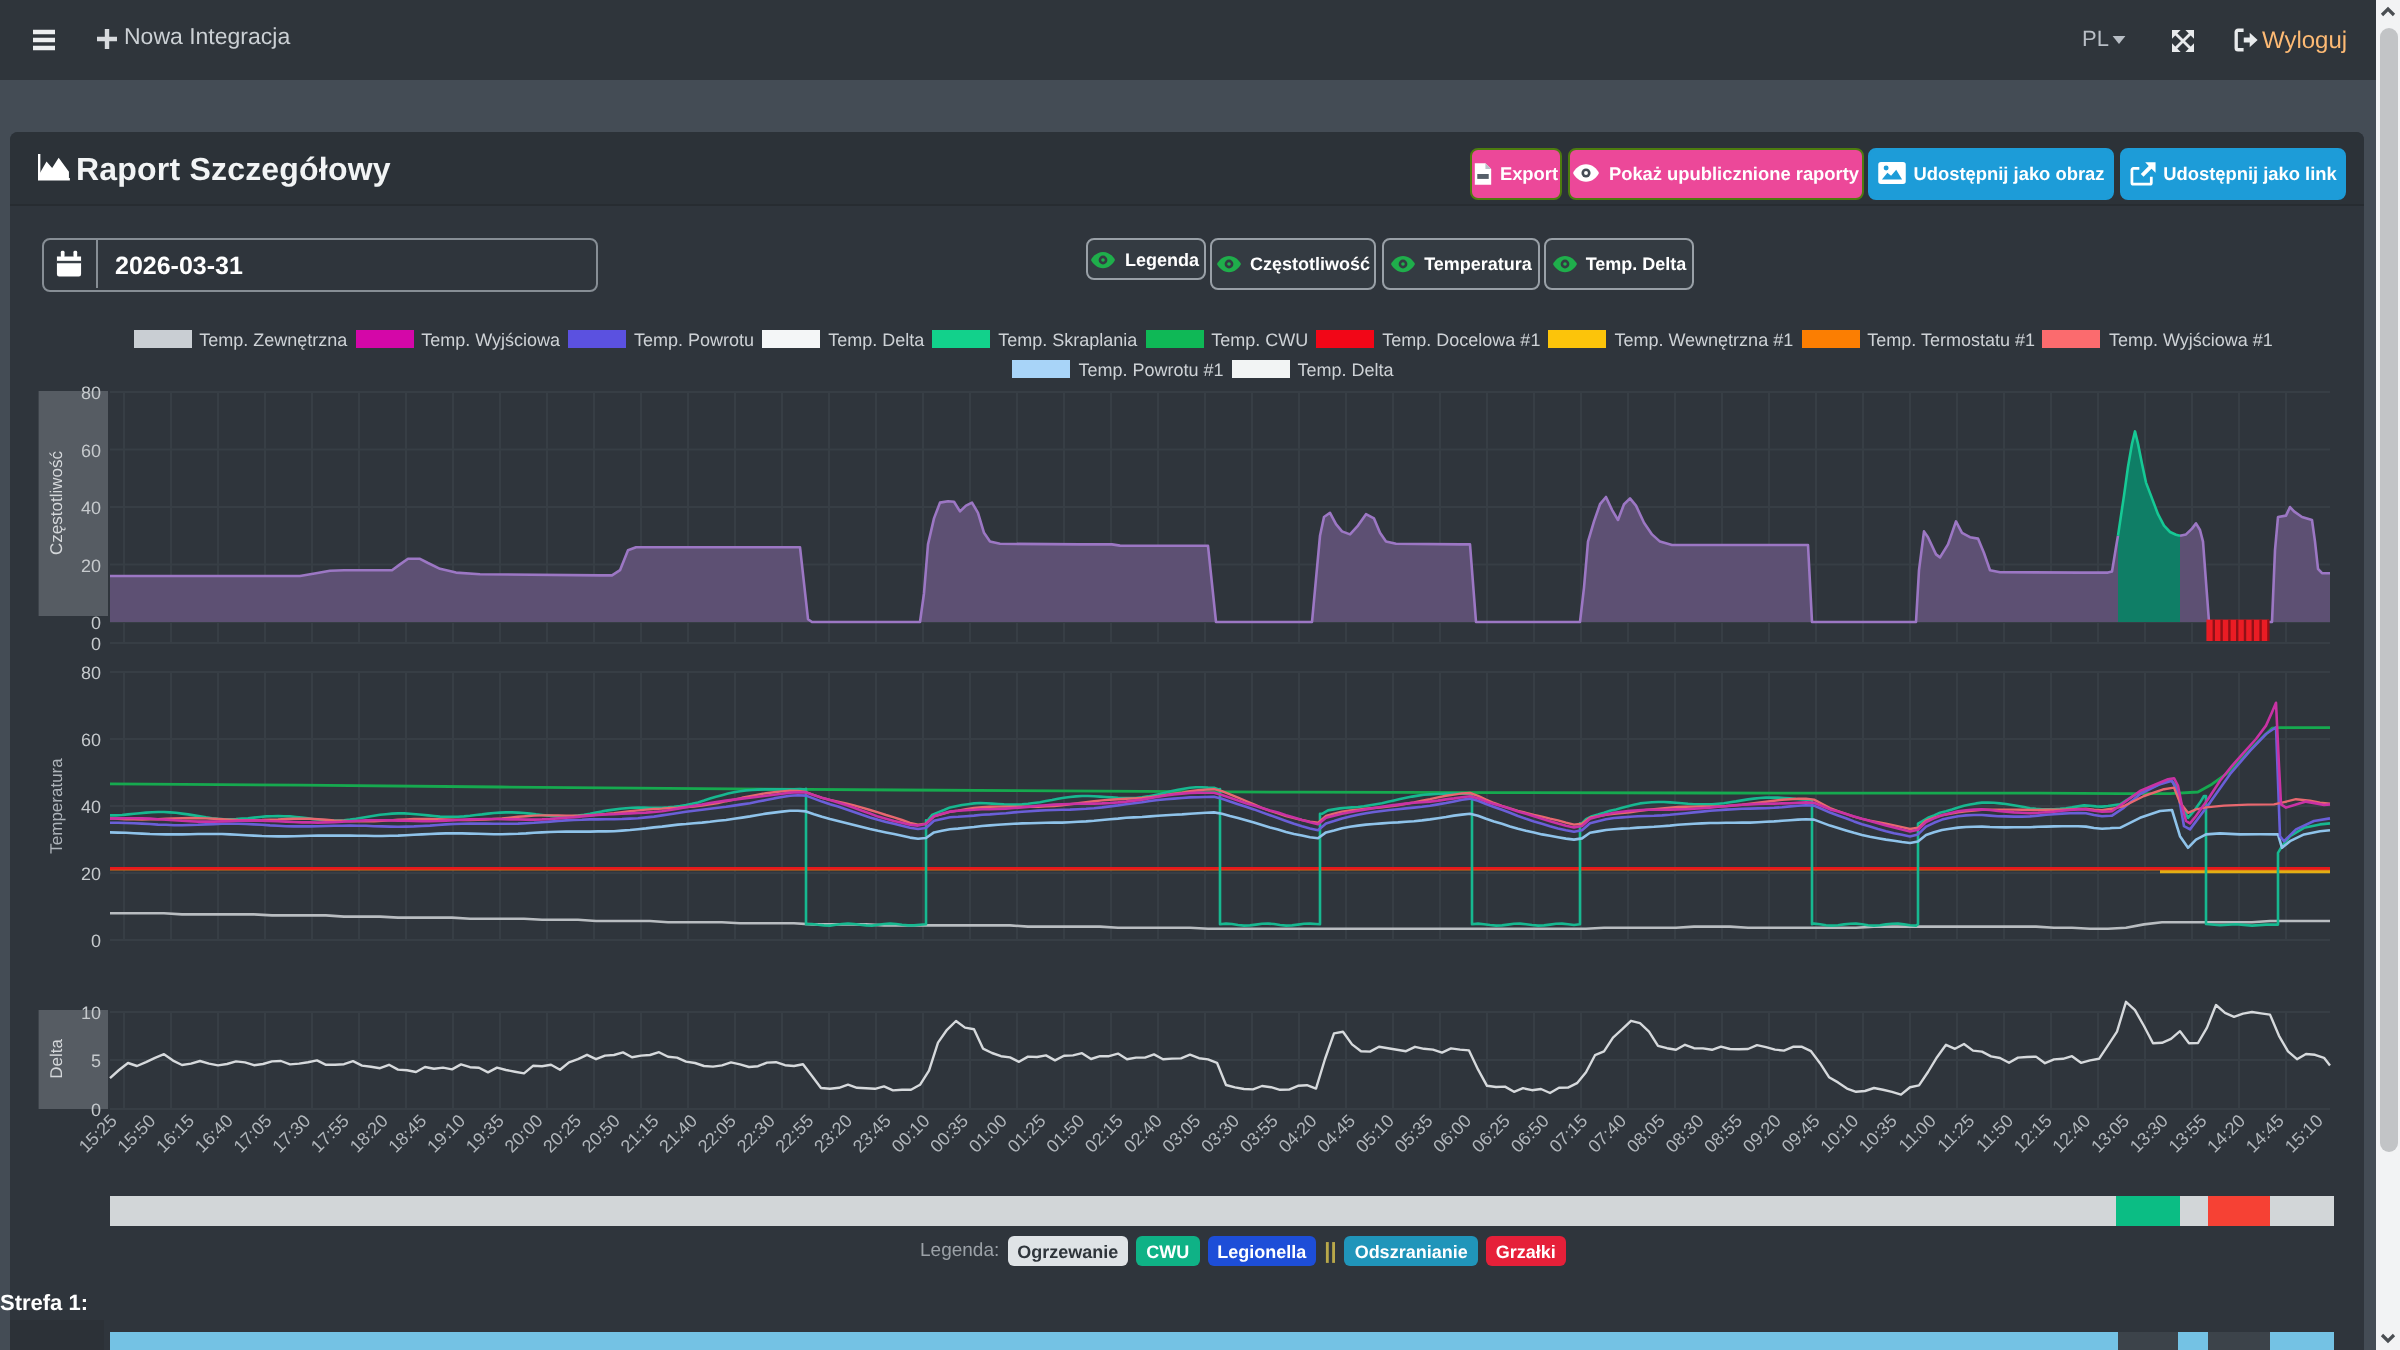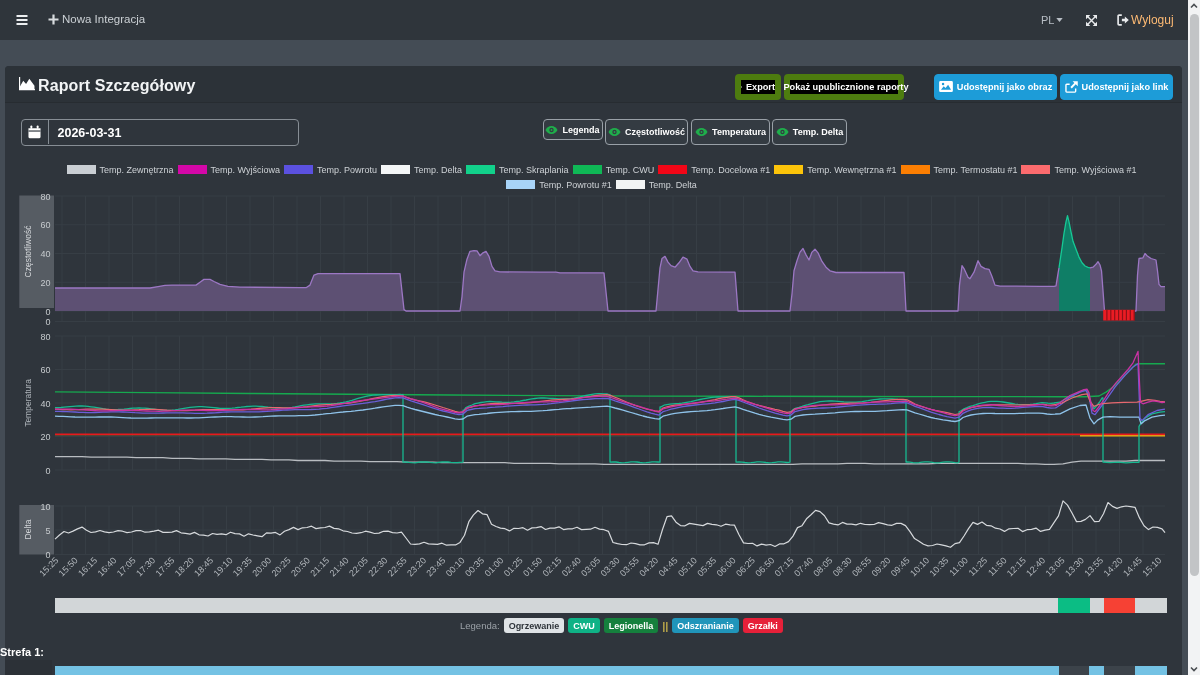--- a/index.html
+++ b/index.html
@@ -2,21 +2,21 @@
 <html><head><meta charset="utf-8">
 <style>
 * { margin:0; padding:0; box-sizing:border-box; }
 html,body { width:1200px; height:675px; overflow:hidden; background:#444c55; font-family:"Liberation Sans",sans-serif; }
 .abs { position:absolute; }
 span.abs > svg { display:block; }
 #navbar { position:absolute; left:0; top:0; width:1188px; height:40px; background:#2f353b; }
 #card { position:absolute; left:5px; top:66px; width:1177px; height:620px; background:#2f353c; border-radius:4px; }
 #cardhead { position:absolute; left:0; top:0; width:100%; height:37px; background:#2c3238; border-radius:4px 4px 0 0; border-bottom:1px solid #272c31; }
 .btn { position:absolute; height:25.5px; border-radius:4px; font-size:9.2px; font-weight:bold; color:#fff; display:flex; align-items:center; justify-content:center; gap:4px; white-space:nowrap; }
-.btn-dark { background:#000000; border:6px solid #4d7c0f; }
+.btn-dark { background:#ec4899; border:1px solid #4d7c0f; }
 .btn-blue { background:#1d9cd8; border:1px solid #1d9cd8; }
 .btn-tog  { background:#343b42; border:1px solid #99a0a7; font-size:9px; }
 .lrow { position:absolute; left:8px; width:1177px; display:flex; justify-content:center; gap:4px; font-size:9px; color:#ced2d6; }
 .li { display:flex; align-items:flex-start; gap:4px; white-space:nowrap; }
 .sw { display:inline-block; width:29px; height:9px; }
 .badge { display:inline-block; padding:2.5px 5px; border-radius:3px; font-size:9px; font-weight:bold; color:#fff; vertical-align:middle; }
 </style></head>
 <body>
 
 <div id="navbar">
@@ -63,21 +63,21 @@
         </svg>
       </span>
     <span class="abs" style="left:33px;top:10.5px;font-size:16px;font-weight:bold;color:#f2f4f5;letter-spacing:.1px">Raport Szczegółowy</span>
   </div>
 
   <div class="btn btn-dark" style="left:730px;top:8px;width:46px"><svg width="9" height="12" viewBox="0 0 11 14">
         <path d="M0.5 0.5h6.5L10.5 4v9.5h-10z" fill="#fff"></path>
         <path d="M7 0.5V4h3.5z" fill="#b9c2ca"></path>
         <rect x="2" y="7" width="7" height="3" fill="#57606a"></rect>
       </svg>Export</div>
-  <div class="btn btn-dark" style="left:779px;top:8px;width:120px"><svg width="14" height="11" viewBox="0 0 16 12">
+  <div class="btn btn-dark" style="left:779px;top:8px;width:148px"><svg width="14" height="11" viewBox="0 0 16 12">
         <path d="M8 1C4.5 1 1.8 3.5 0.6 6 1.8 8.5 4.5 11 8 11s6.2-2.5 7.4-5C14.2 3.5 11.5 1 8 1z" fill="#fff"></path>
         <circle cx="8" cy="6" r="2.6" fill="#454d55"></circle>
         <circle cx="8" cy="6" r="1.1" fill="#fff"></circle>
       </svg>Pokaż upublicznione raporty</div>
   <div class="btn btn-blue" style="left:929px;top:8px;width:123px"><svg width="14" height="11" viewBox="0 0 15 12">
         <path d="M0 1.5A1.5 1.5 0 0 1 1.5 0h12A1.5 1.5 0 0 1 15 1.5v9a1.5 1.5 0 0 1-1.5 1.5h-12A1.5 1.5 0 0 1 0 10.5zM2 9.5h11L9.8 4.2 7 7.5 5 5.8zM4.3 4.6a1.35 1.35 0 1 0 0-2.7 1.35 1.35 0 0 0 0 2.7z" fill="#fff" fill-rule="evenodd"></path>
       </svg>Udostępnij jako obraz</div>
   <div class="btn btn-blue" style="left:1055px;top:8px;width:113px"><svg width="13" height="12" viewBox="0 0 14 13">
         <path d="M11.5 8v3.2a0.8 0.8 0 0 1-0.8 0.8H1.8a0.8 0.8 0 0 1-0.8-0.8V4.3a0.8 0.8 0 0 1 0.8-0.8H5" fill="none" stroke="#fff" stroke-width="1.5"></path>
         <path d="M8.2 0.2h5.6v5.6L11.6 3.6 7.3 8 5.8 6.5l4.3-4.4z" fill="#fff"></path>
@@ -406,21 +406,21 @@
 
 <div class="abs" style="left:55px;top:597.5px;width:1112px;height:15px;background:#d2d6d8">
   <div class="abs" style="left:1003px;top:0;width:32px;height:15px;background:#0bbd84"></div>
   <div class="abs" style="left:1049px;top:0;width:31px;height:15px;background:#f64134"></div>
 </div>
 
 <div class="abs" style="left:460px;top:617.5px;height:16px;display:flex;align-items:center;gap:4px;white-space:nowrap">
   <span style="font-size:9.5px;color:#9ba1a7">Legenda:</span>
   <span class="badge" style="background:#dfe3e6;color:#2f353b">Ogrzewanie</span>
   <span class="badge" style="background:#0fb286">CWU</span>
-  <span class="badge" style="background:#15803d">Legionella</span>
+  <span class="badge" style="background:#1d4ed8">Legionella</span>
   <span style="color:#b9a84a;font-weight:bold;font-size:11px">||</span>
   <span class="badge" style="background:#2095ba">Odszranianie</span>
   <span class="badge" style="background:#e62039">Grzałki</span>
 </div>
 
 <div class="abs" style="left:0;top:646px;width:1188px;text-align:left;font-size:11px;font-weight:bold;color:#fff">Strefa 1:</div>
 <div class="abs" style="left:5px;top:660px;width:47px;height:15px;background:#2c3137"></div>
 <div class="abs" style="left:55px;top:666px;width:1112px;height:9px;background:#74c2e4">
   <div class="abs" style="left:1004px;top:0;width:30px;height:9px;background:#3c434a"></div>
   <div class="abs" style="left:1049px;top:0;width:31px;height:9px;background:#3c434a"></div>

